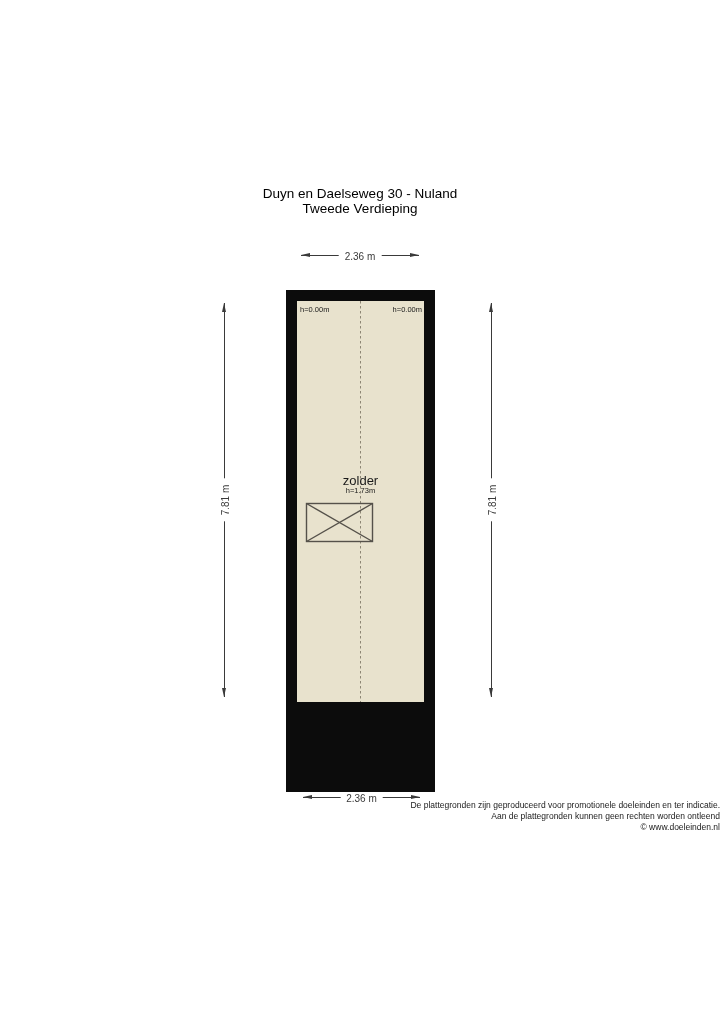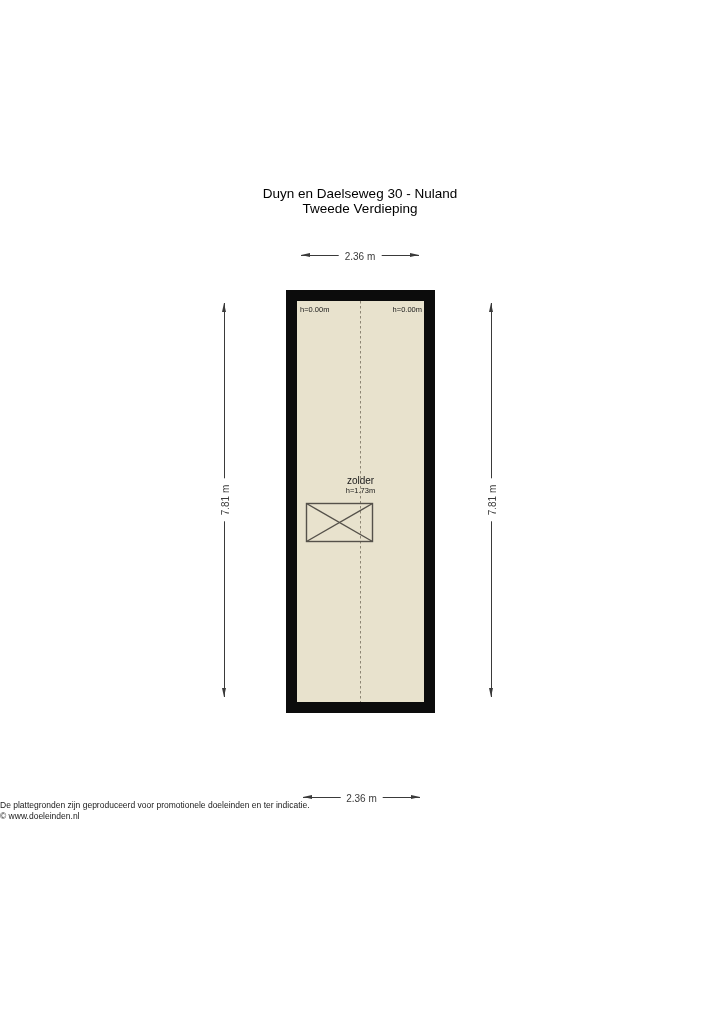--- a/index.html
+++ b/index.html
@@ -32,21 +32,21 @@
     font-size: 13.5px;
     line-height: 15px;
     color: #000000;
   }
   
   .room-outer {
     position: absolute;
     left: 286px;
     top: 290px;
     width: 149px;
-    height: 423px;
+    height: 502px;
     background: var(--color-wall);
   }
   .room-floor {
     position: absolute;
     left: 11px;
     top: 11px;
     width: 127px;
     height: 401px;
     background: var(--color-floor);
   }
@@ -62,21 +62,21 @@
   .corner-label.left  { left: 3px; }
   .corner-label.right { right: 2px; }
   .room-label {
     position: absolute;
     left: 0;
     top: 174px;
     width: 100%;
     text-align: center;
     color: var(--color-text);
   }
-  .room-name   { font-size: 10px; line-height: 12px; }
+  .room-name   { font-size: 13px; line-height: 12px; }
   .room-height { font-size: 7.5px;  line-height: 8px; }
   
   .dim { position: absolute; }
   .dim-h { height: 12px; margin-top: 24px; }
   .dim-v { width: 12px; }
   .dim-line-h {
     position: absolute;
     left: 0; right: 0; top: 5px;
     height: 1px;
     background: var(--color-dim);
@@ -124,21 +124,21 @@
   }
   .dim-label.rotated {
     transform: translate(-50%, -50%) rotate(-90deg);
   }
   
   .footer-block {
     position: absolute;
     top: 800px;
     left: 0;
     width: 720px;
-    text-align: left;
+    text-align: right;
     font-size: 8.5px;
     line-height: 11px;
     color: var(--color-text);
   }
 </style>
 </head>
 <body>
 
 <div class="page">
 
@@ -193,16 +193,17 @@
 
   <div class="dim dim-h" style="left:303px; top:768px; width:117px;">
     <div class="dim-line-h"></div>
     <div class="arrow arrow-left"></div>
     <div class="arrow arrow-right"></div>
     <span class="dim-label">2.36 m</span>
   </div>
 
   <div class="footer-block">
     <div>De plattegronden zijn geproduceerd voor promotionele doeleinden en ter indicatie.</div>
+    <div>Aan de plattegronden kunnen geen rechten worden ontleend</div>
     <div>© www.doeleinden.nl</div>
   </div>
 
 </div>
 
 </body></html>

